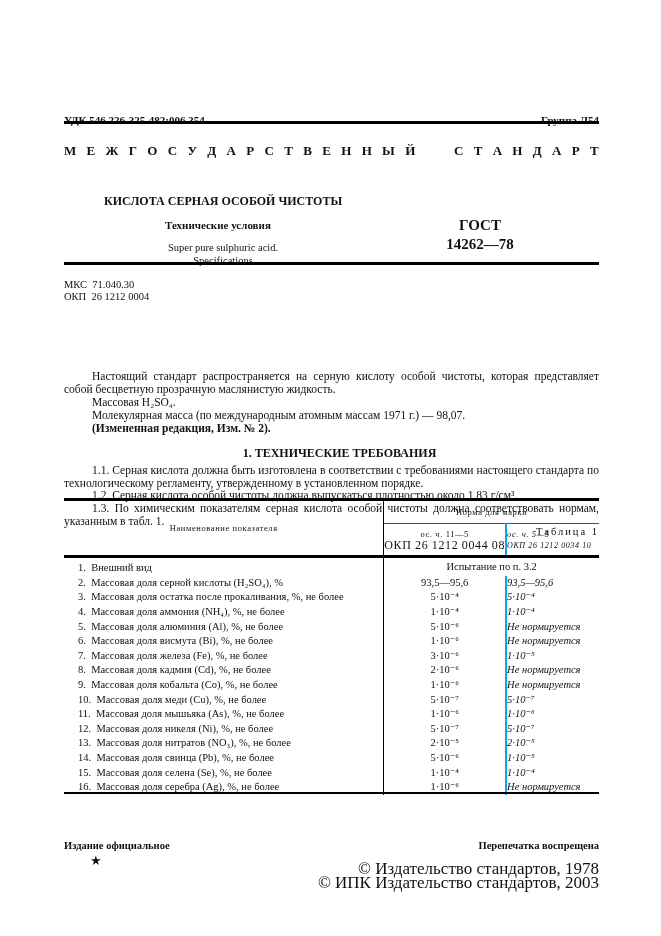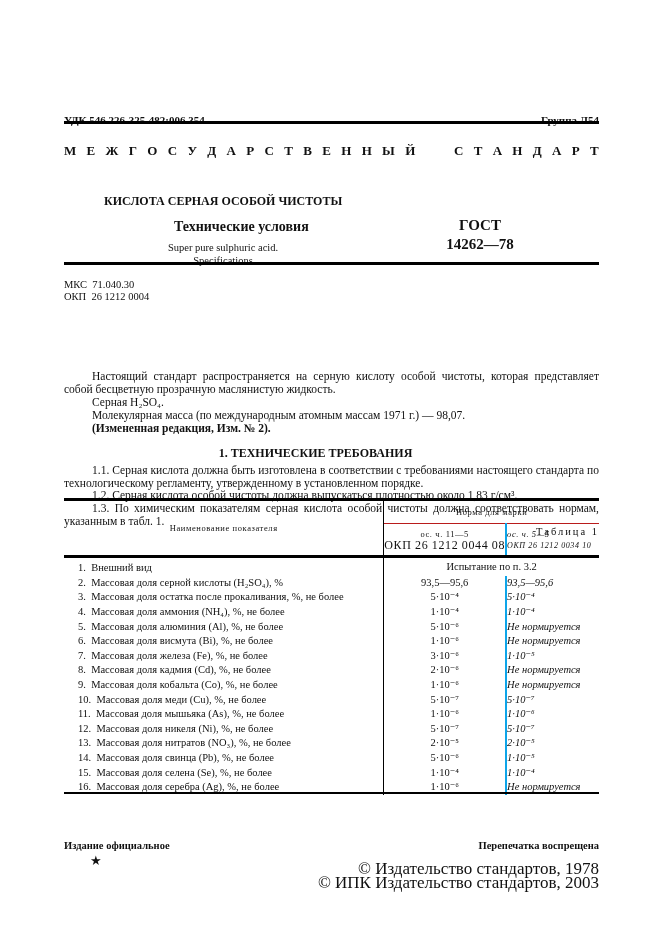--- a/index.html
+++ b/index.html
@@ -6,29 +6,29 @@
   body { width: 661px; height: 936px; position: relative; overflow: hidden;
          font-family: "Liberation Serif", "DejaVu Serif", serif; color: #111; }
   .abs { position: absolute; margin-top: 45px; }
   .b { font-weight: bold; }
   .rule { position: absolute; left: 64px; width: 535px; background: #000; }
   .udk { left: 64px; top: 69px; font-size: 11px; }
   .group { right: 62px; top: 69px; font-size: 11px; }
   .mezh { left: 64px; top: 98px; width: 535px; font-size: 13px; font-weight: bold;
           display: flex; justify-content: space-between; }
   .title { left: 104px; top: 149px; font-size: 12px; }
-  .subtitle { left: 174px; top: 174px; font-size: 14px; }
+  .subtitle { left: 165px; top: 174px; font-size: 11px; }
   .eng { left: 163px; top: 196px; font-size: 10.5px; text-align: center; line-height: 13px; width: 120px; }
   .gost { left: 440px; top: 171px; font-size: 15px; text-align: center; line-height: 19px; width: 80px; }
   .mks { left: 64px; top: 234px; font-size: 10.5px; line-height: 12px; }
   .dates { right: 62px; top: 270px; font-size: 11px; text-align: right; line-height: 20px; }
   .dates .val { display: inline-block; border-bottom: 1.5px solid #000; margin-left: 10px; line-height: 14px; }
   .para { left: 64px; width: 535px; font-size: 11.5px; line-height: 13px; text-align: justify; }
   .ind { text-indent: 28px; }
-  .sect { left: 48px; width: 535px; top: 401px; font-size: 12px; text-align: center; }
+  .sect { left: 72px; width: 535px; top: 401px; font-size: 12px; text-align: center; }
   .tabcap { right: 62px; top: 481px; font-size: 10.5px; letter-spacing: 2px; }
   table.t { position: absolute; left: 64px; top: 498px; width: 535px; border-collapse: collapse;
             font-size: 10.5px; }
   table.t th { font-weight: normal; font-size: 8.5px; letter-spacing: 0.6px; }
   table.t td, table.t th { padding: 0; }
   .hdr-top { border-top: 3px solid #000; }
   .hdr-bot { border-bottom: 3px solid #000; }
   .c-name { width: 337px; border-right: 1px solid #000; }
   .c-a { width: 98px; text-align: center; }
   .c-b { width: 98px; text-align: left; border-left: 2px solid #0ea5e9; font-style: italic; }
@@ -89,21 +89,21 @@
 <div class="abs mks">
   <div style="white-space:pre">МКС  71.040.30</div>
   <div style="white-space:pre">ОКП  26 1212 0004</div>
 </div>
 <div class="rule" style="top:262px;height:3px;"></div>
 
 <div class="abs dates b">
 </div>
 
 <div class="abs para ind" style="top:325px;">Настоящий стандарт распространяется на серную кислоту особой чистоты, которая представляет собой бесцветную прозрачную маслянистую жидкость.</div>
-<div class="abs para ind" style="top:351px;"><span>Серная </span><span>H₂SO₄.</span></div>
+<div class="abs para ind" style="top:351px;"><span>Массовая </span><span>H₂SO₄.</span></div>
 <div class="abs para ind" style="top:364px;">Молекулярная масса (по международным атомным массам 1971 г.) — 98,07.</div>
 <div class="abs para ind b" style="top:377px;">(Измененная редакция, Изм. № 2).</div>
 
 <div class="abs sect b">1. ТЕХНИЧЕСКИЕ ТРЕБОВАНИЯ</div>
 <div class="abs para ind" style="top:419px;">1.1. Серная кислота должна быть изготовлена в соответствии с требованиями настоящего стандарта по технологическому регламенту, утвержденному в установленном порядке.</div>
 <div class="abs para ind" style="top:444px;">1.2. Серная кислота особой чистоты должна выпускаться плотностью около 1,83 г/см³.</div>
 <div class="abs para ind" style="top:457px;">1.3. По химическим показателям серная кислота особой чистоты должна соответствовать нормам, указанным в табл. 1.</div>
 <div class="abs tabcap">Таблица 1</div>
 
 <table class="t">

